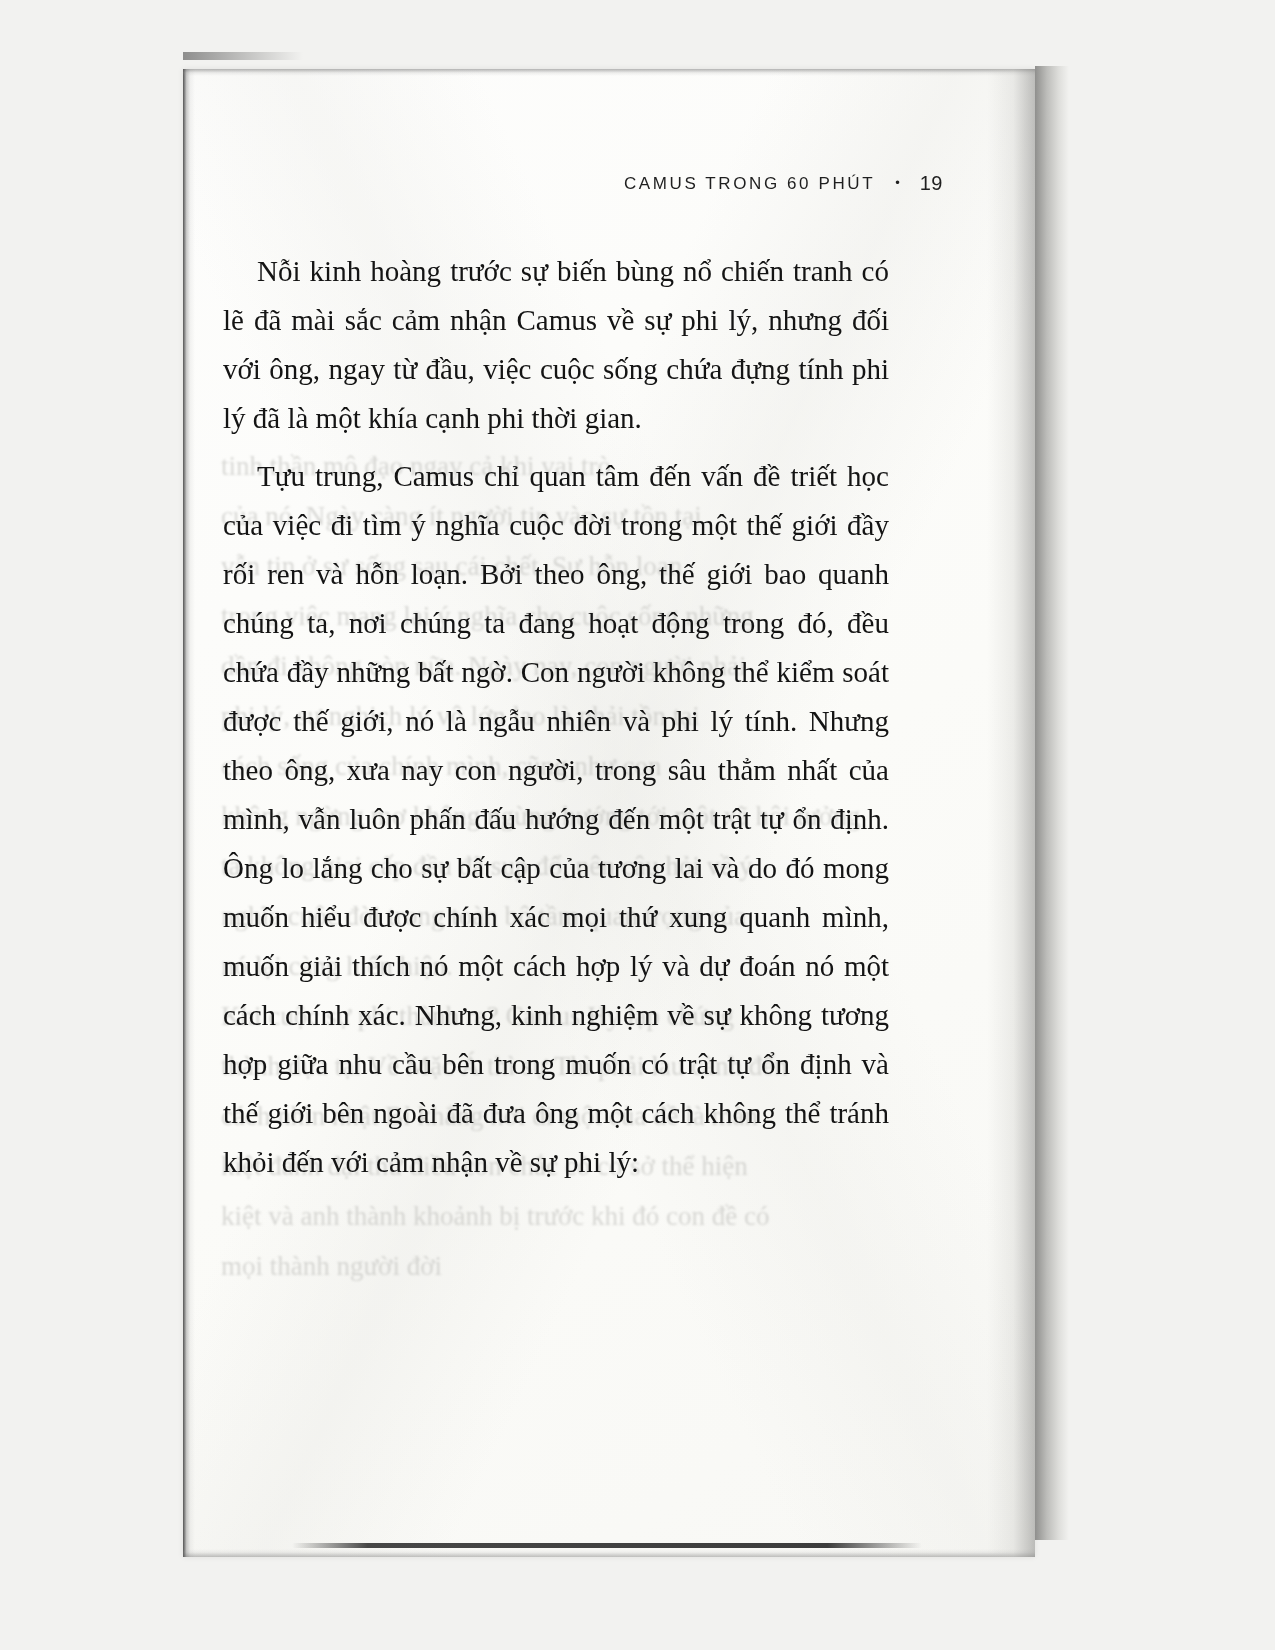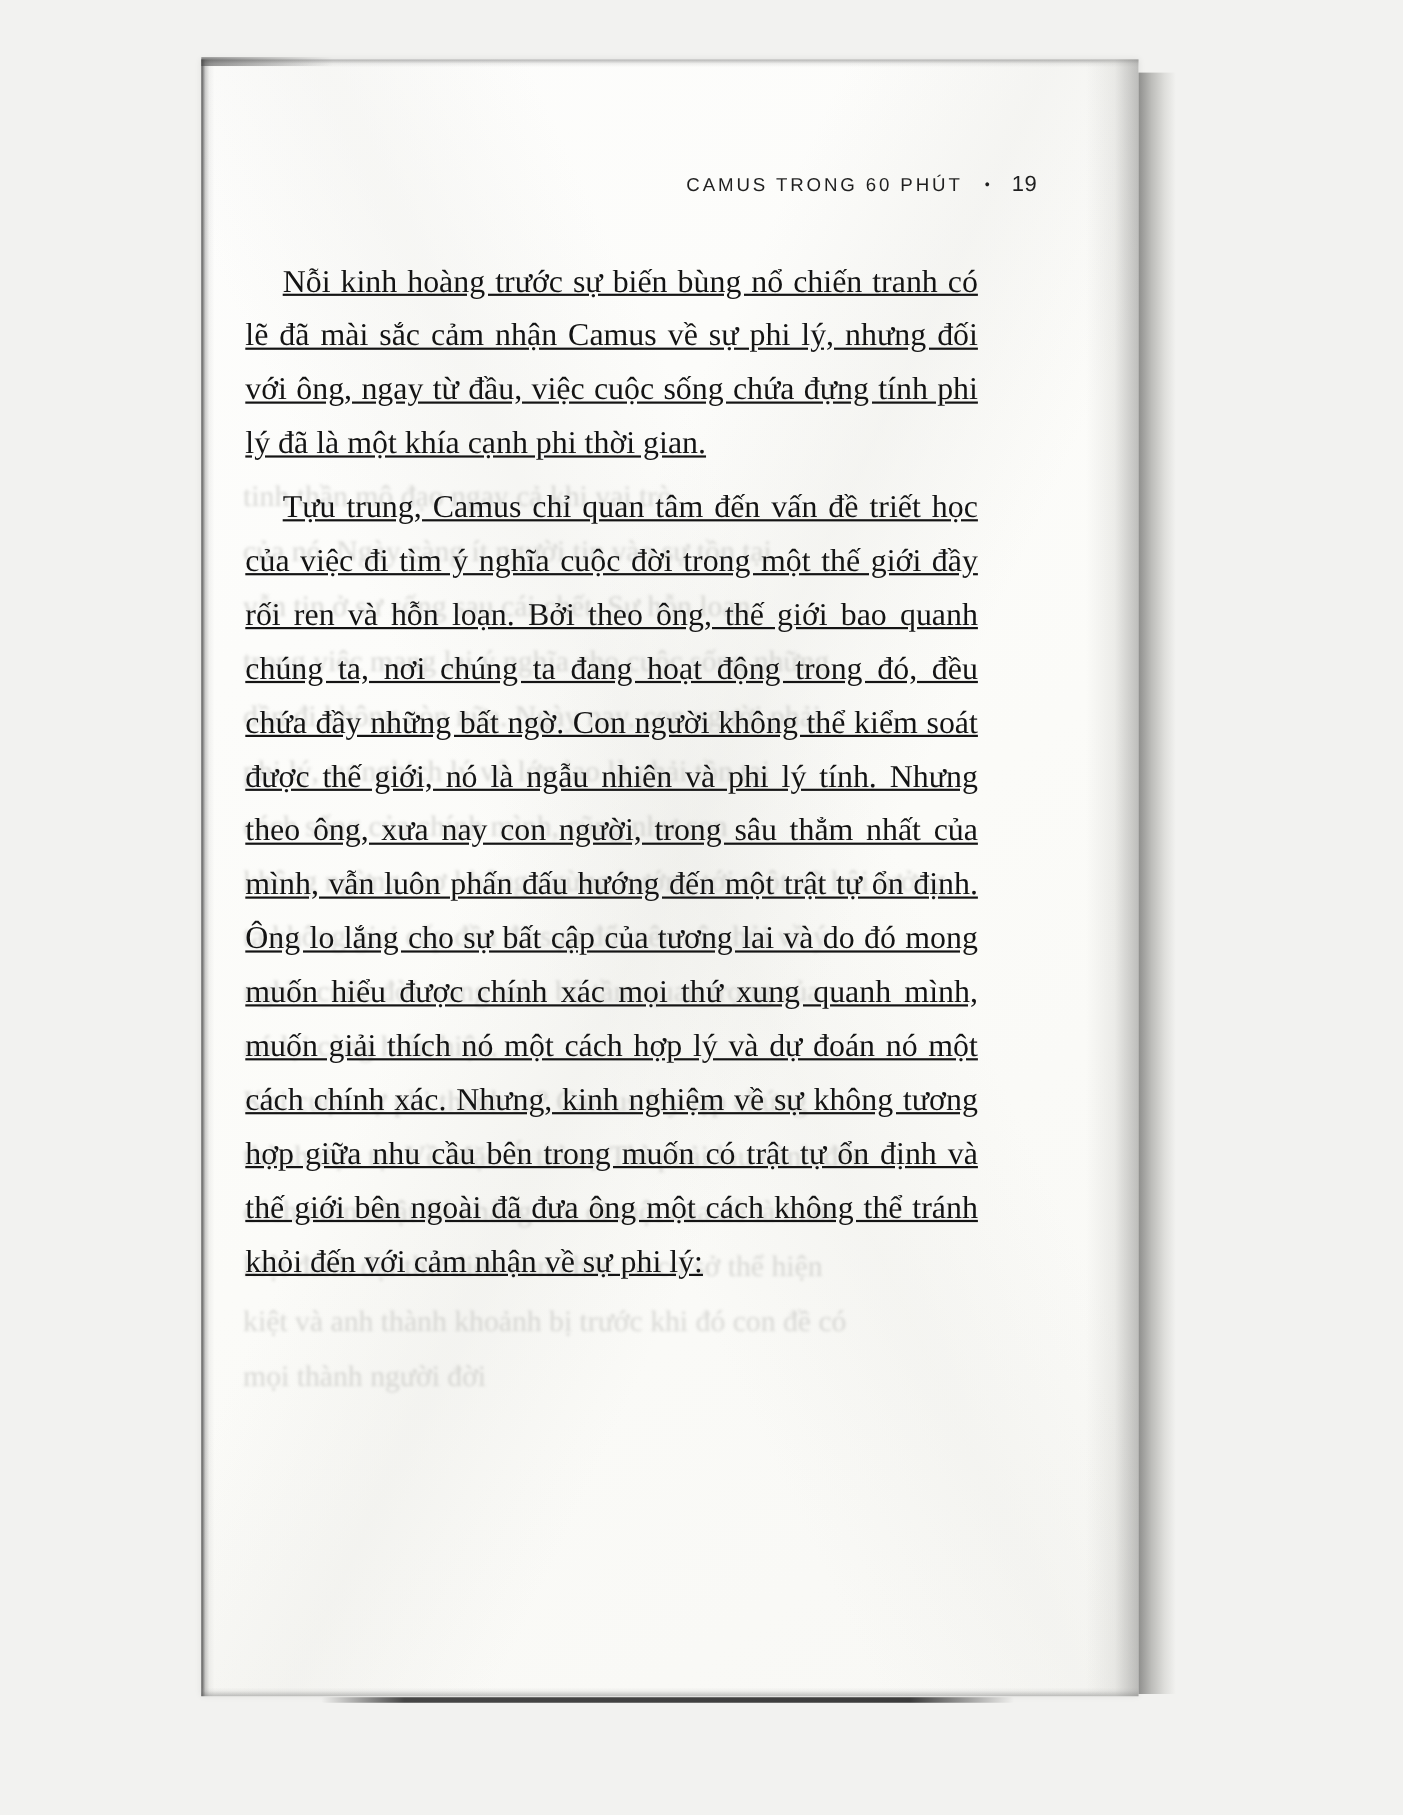--- a/index.html
+++ b/index.html
@@ -15,21 +15,21 @@
 
   .stage {
     position: absolute;
     inset: 0;
   }
 
   
   .page {
     position: absolute;
     left: 183px;
-    top: 54px;
+    top: 69px;
     width: 852px;
     height: 1488px;
     background: linear-gradient(145deg, #fdfdfc 0%, #fbfbf8 55%, #f8f8f5 100%);
     box-shadow: 0 0 6px rgba(0,0,0,0.08);
   }
 
   
   .page::before {
     content: "";
     position: absolute;
@@ -151,21 +151,20 @@
     top: 178px;
     width: 666px;
     font-size: 29px;
     line-height: 49px;
     color: #141414;
     text-align: justify;
   }
   .para {
     margin: 0 0 9px 0;
     text-indent: 34px;
-    text-decoration: underline;
   }
 </style>
 </head>
 <body>
 
 <div class="stage">
 
   <div class="page">
 
     <div class="ghost-layer">

